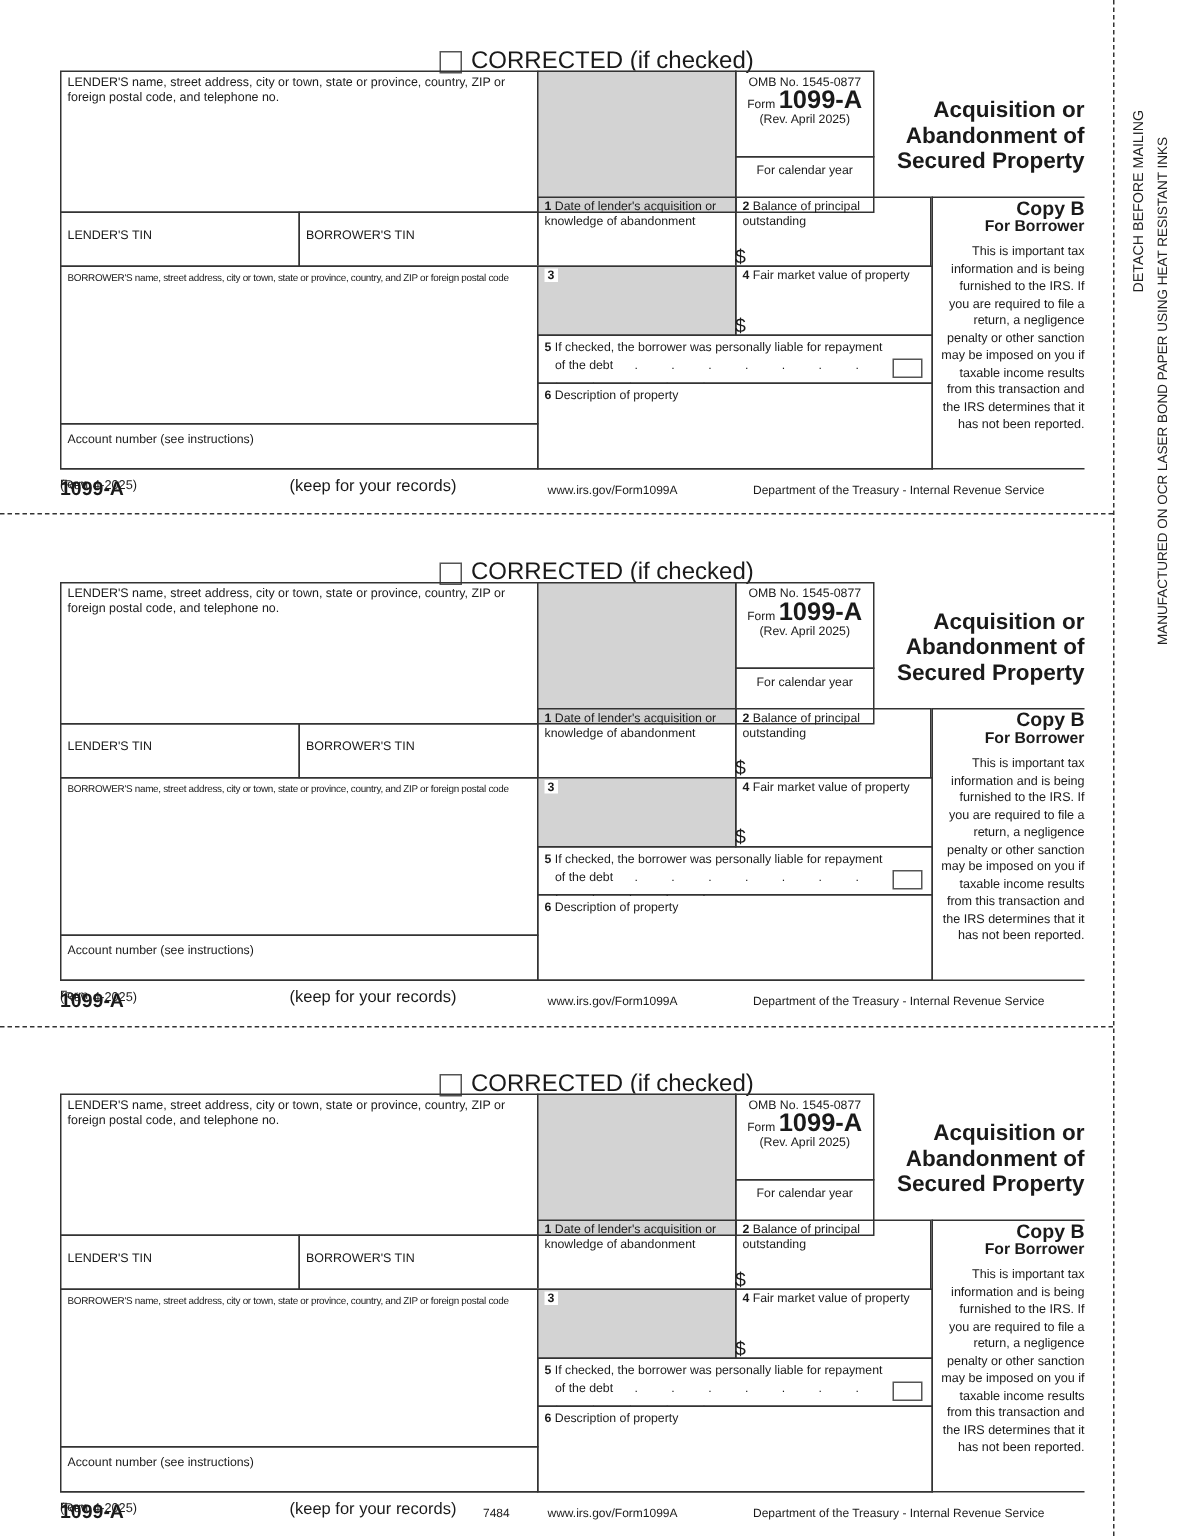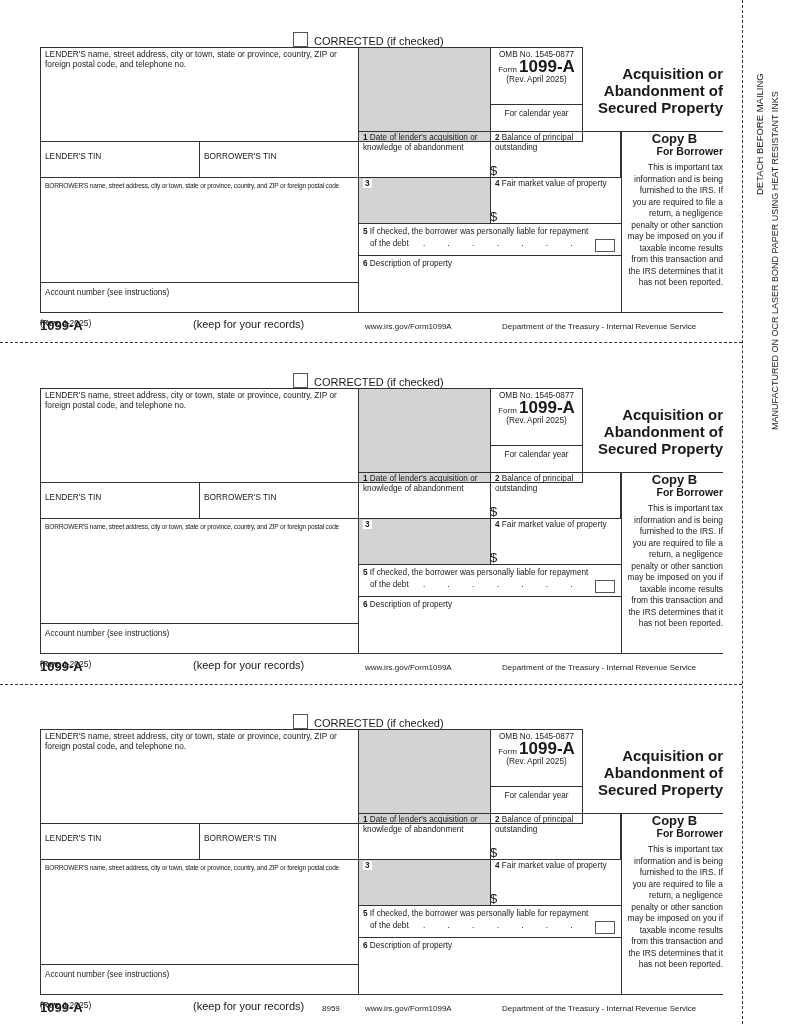--- a/index.html
+++ b/index.html
@@ -1,30 +1,30 @@
 <!DOCTYPE html>
 <html><head>
   <meta charset="utf-8">
   <style>
     html, body { margin: 0; padding: 0; background: #ffffff; }
     body { width: 791px; height: 1024px; position: relative; overflow: hidden;
            font-family: "Liberation Sans", sans-serif; color: #1a1a1a; }
     .copy { position: absolute; left: 0; width: 740px; height: 320px; }
-    .corrected { position: absolute; left: 293px; top: 5px; display: flex; align-items: flex-end; font-size: 11px; }
+    .corrected { position: absolute; left: 293px; top: 5px; display: flex; align-items: center; font-size: 16px; }
     .cbox { width: 13px; height: 13px; border: 1px solid #555; margin-right: 6px; display: inline-block; background: #fff; }
     .grid { position: absolute; left: 40px; top: 20px; width: 683px; height: 248px; }
     .cell { position: absolute; box-sizing: border-box; font-size: 8.2px; line-height: 10px; padding: 1px 4px; }
     .b { border: 1px solid #333; }
     .shade { background: #d3d3d3; }
     .num { font-weight: bold; }
     .dollar { position: absolute; left: -1px; bottom: 1px; font-size: 13px; }
     .formno { font-size: 8px; }
     .formbig { font-size: 17px; font-weight: bold; }
     .title { font-size: 15px; font-weight: bold; text-align: right; line-height: 17px; }
-    .copyb { font-size: 13px; font-weight: bold; text-align: center; }
+    .copyb { font-size: 13px; font-weight: bold; text-align: right; }
     .forb { font-size: 10.5px; font-weight: bold; text-align: right; margin-top: 2px; }
     .notice { font-size: 8.4px; line-height: 11.5px; text-align: right; margin-top: 6px; }
     .footer { position: absolute; top: 288px; left: 40px; width: 683px; height: 14px; font-size: 8.5px; }
     .footer span { position: absolute; white-space: nowrap; }
     .dash-h { position: absolute; left: 0; width: 742px; height: 0; border-top: 1.3px dashed #333; }
     .dash-v { position: absolute; left: 742px; top: 0; width: 0; height: 1024px; border-left: 1.3px dashed #333; }
     .side { position: absolute; transform-origin: left top; transform: rotate(-90deg); white-space: nowrap; font-size: 9.5px; color: #222; }
     .smallbox { position: absolute; right: 6px; bottom: 3px; width: 18px; height: 11px; border: 1px solid #555; background: #fff; }
     .dots { letter-spacing: 10px; }
   </style>
@@ -305,17 +305,17 @@
 
     <div style="position:absolute;left:0;top:265px;width:683px;height:0;border-top:1.5px solid #333;"></div>
   </div>
   <div class="footer">
     <span style="left:0;top:3px;">
         <span style="font-size:8px;">Form</span> 
         <span style="font-size:13px;font-weight:bold;">1099-A</span> 
         <span style="font-size:8.5px;">(Rev. 4-2025)</span>
       </span>
     <span style="left:153px;top:3px;font-size:11px;">(keep for your records)</span>
-    <span style="left:282px;top:7px;font-size:8px;">8959</span>
+    <span style="left:282px;top:7px;font-size:8px;">7484</span>
     <span style="left:325px;top:7px;font-size:8px;">www.irs.gov/Form1099A</span>
     <span style="left:462px;top:7px;font-size:8px;">Department of the Treasury - Internal Revenue Service</span>
   </div>
 </div>
 
 </body></html>

